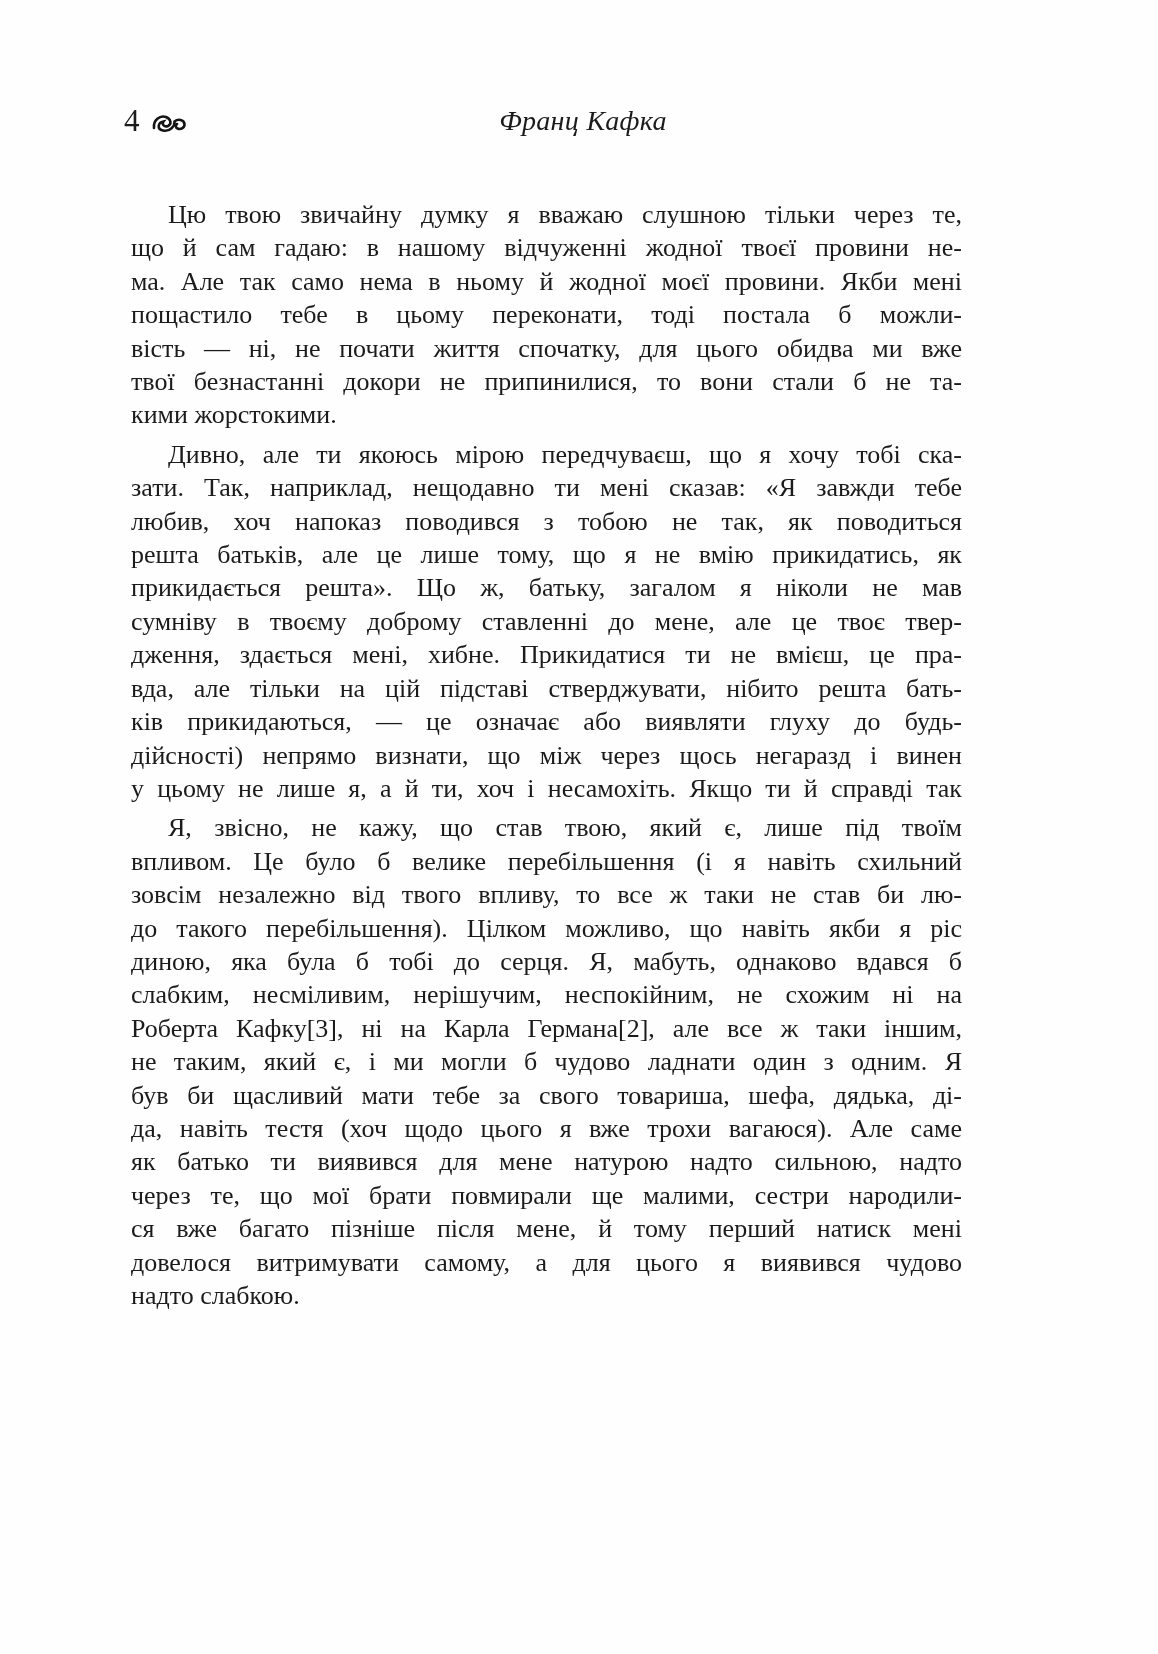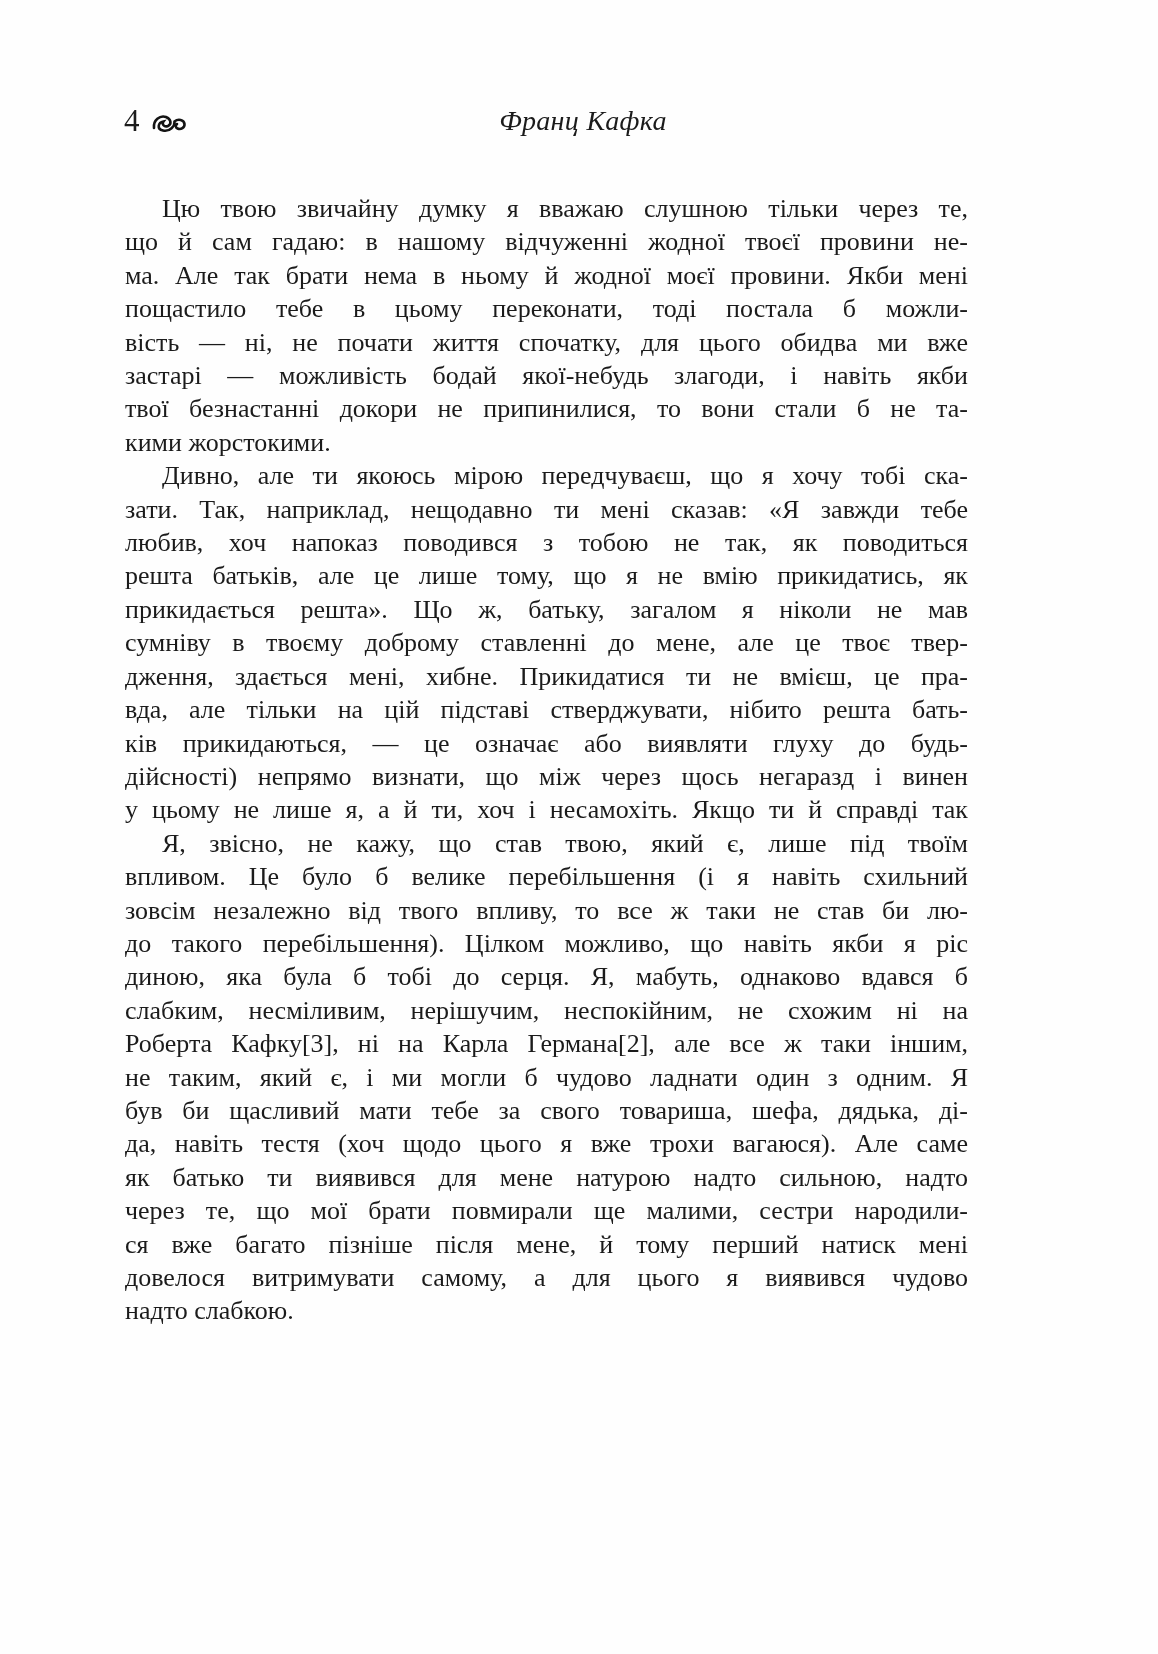--- a/index.html
+++ b/index.html
@@ -47,21 +47,21 @@
     letter-spacing: 0.3px;
   }
   .text-block {
     position: absolute;
     left: 125px;
     top: 192px;
     width: 843px;
     font-size: 26px;
     line-height: 33.4px;
   }
-  .para { margin: 0; padding: 0; }
+  .para { margin: 6px; padding: 0; }
   .line {
     display: block;
     text-align: justify;
     text-align-last: justify;
   }
   .line.first { text-indent: 37px; }
   .line.last { text-align-last: left; }
 </style>
 </head>
 <body>
@@ -78,24 +78,23 @@
       </span>
     </div>
     <div class="running-head">Франц Кафка</div>
   </header>
 
   <main class="text-block">
 
     <p class="para">
       <span class="line first">Цю твою звичайну думку я вважаю слушною тільки через те,</span>
       <span class="line">що й сам гадаю: в нашому відчуженні жодної твоєї провини не-</span>
-      <span class="line">ма. Але так брати нема в ньому й жодної моєї провини. Якби мені</span>
+      <span class="line">ма. Але так само нема в ньому й жодної моєї провини. Якби мені</span>
       <span class="line">пощастило тебе в цьому переконати, тоді постала б можли-</span>
       <span class="line">вість — ні, не почати життя спочатку, для цього обидва ми вже</span>
-      <span class="line">застарі — можливість бодай якої-небудь злагоди, і навіть якби</span>
       <span class="line">твої безнастанні докори не припинилися, то вони стали б не та-</span>
       <span class="line last">кими жорстокими.</span>
     </p>
 
     <p class="para">
       <span class="line first">Дивно, але ти якоюсь мірою передчуваєш, що я хочу тобі ска-</span>
       <span class="line">зати. Так, наприклад, нещодавно ти мені сказав: «Я завжди тебе</span>
       <span class="line">любив, хоч напоказ поводився з тобою не так, як поводиться</span>
       <span class="line">решта батьків, але це лише тому, що я не вмію прикидатись, як</span>
       <span class="line">прикидається решта». Що ж, батьку, загалом я ніколи не мав</span>

